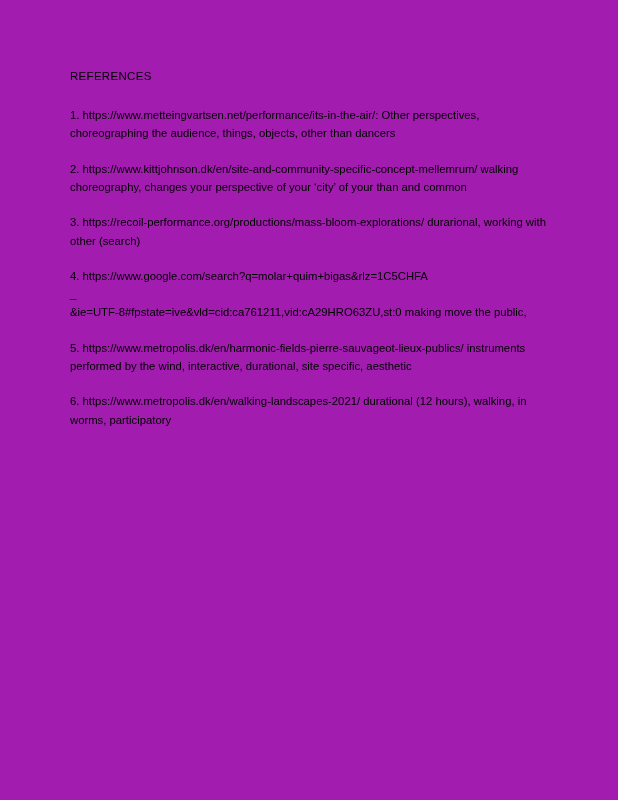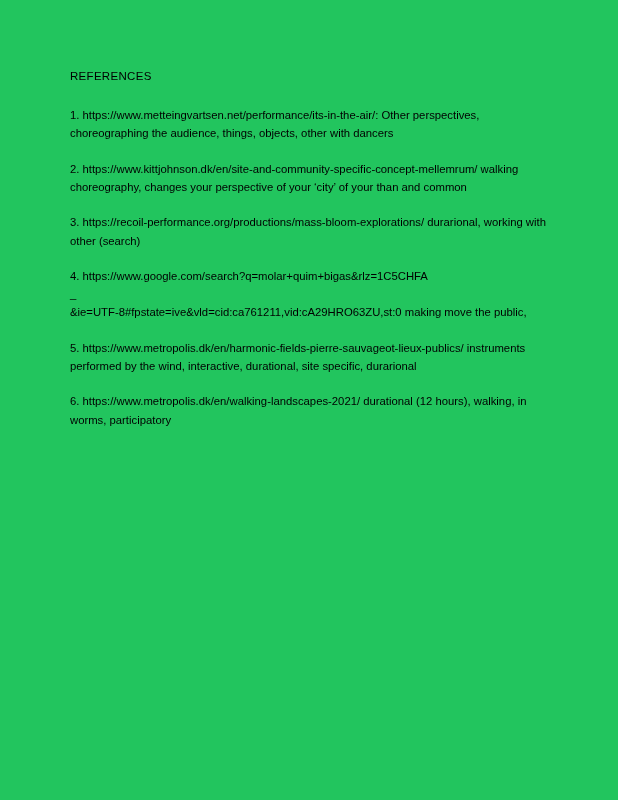--- a/index.html
+++ b/index.html
@@ -11,21 +11,21 @@
     width: 618px;
     height: 800px;
     font-family: "Liberation Sans", sans-serif;
     color: #000000;
     overflow: hidden;
   }
   .page {
     position: relative;
     width: 618px;
     height: 800px;
-    background: #22c55e;
+    background: #a21caf;
     box-sizing: border-box;
     padding: 68px 70px 0 70px;
   }
   .doc-title {
     font-size: 11.5px;
     letter-spacing: 0.3px;
     line-height: 1.4;
     margin: 0 0 22px 0;
     font-weight: 400;
   }
@@ -50,42 +50,42 @@
 </style>
 </head>
 <body>
 
 <div class="page">
   <h1 class="doc-title">REFERENCES</h1>
   <div class="ref-list">
 
     <div class="ref-item">
       <span class="ref-line">1. https://www.metteingvartsen.net/performance/its-in-the-air/: Other perspectives,</span>
-      <span class="ref-line">choreographing the audience, things, objects, other with dancers</span>
+      <span class="ref-line">choreographing the audience, things, objects, other than dancers</span>
     </div>
 
     <div class="ref-item">
       <span class="ref-line">2. https://www.kittjohnson.dk/en/site-and-community-specific-concept-mellemrum/ walking</span>
       <span class="ref-line">choreography, changes your perspective of your ‘city’ of your than and common</span>
     </div>
 
     <div class="ref-item">
       <span class="ref-line">3. https://recoil-performance.org/productions/mass-bloom-explorations/ durarional, working with</span>
       <span class="ref-line">other (search)</span>
     </div>
 
     <div class="ref-item">
       <span class="ref-line">4. https://www.google.com/search?q=molar+quim+bigas&amp;rlz=1C5CHFA</span>
       <span class="ref-line">_</span>
       <span class="ref-line">&amp;ie=UTF-8#fpstate=ive&amp;vld=cid:ca761211,vid:cA29HRO63ZU,st:0 making move the public,</span>
     </div>
 
     <div class="ref-item">
       <span class="ref-line">5. https://www.metropolis.dk/en/harmonic-fields-pierre-sauvageot-lieux-publics/ instruments</span>
-      <span class="ref-line">performed by the wind, interactive, durational, site specific, durarional</span>
+      <span class="ref-line">performed by the wind, interactive, durational, site specific, aesthetic</span>
     </div>
 
     <div class="ref-item">
       <span class="ref-line">6. https://www.metropolis.dk/en/walking-landscapes-2021/ durational (12 hours), walking, in</span>
       <span class="ref-line">worms, participatory</span>
     </div>
 
   </div>
 </div>
 

